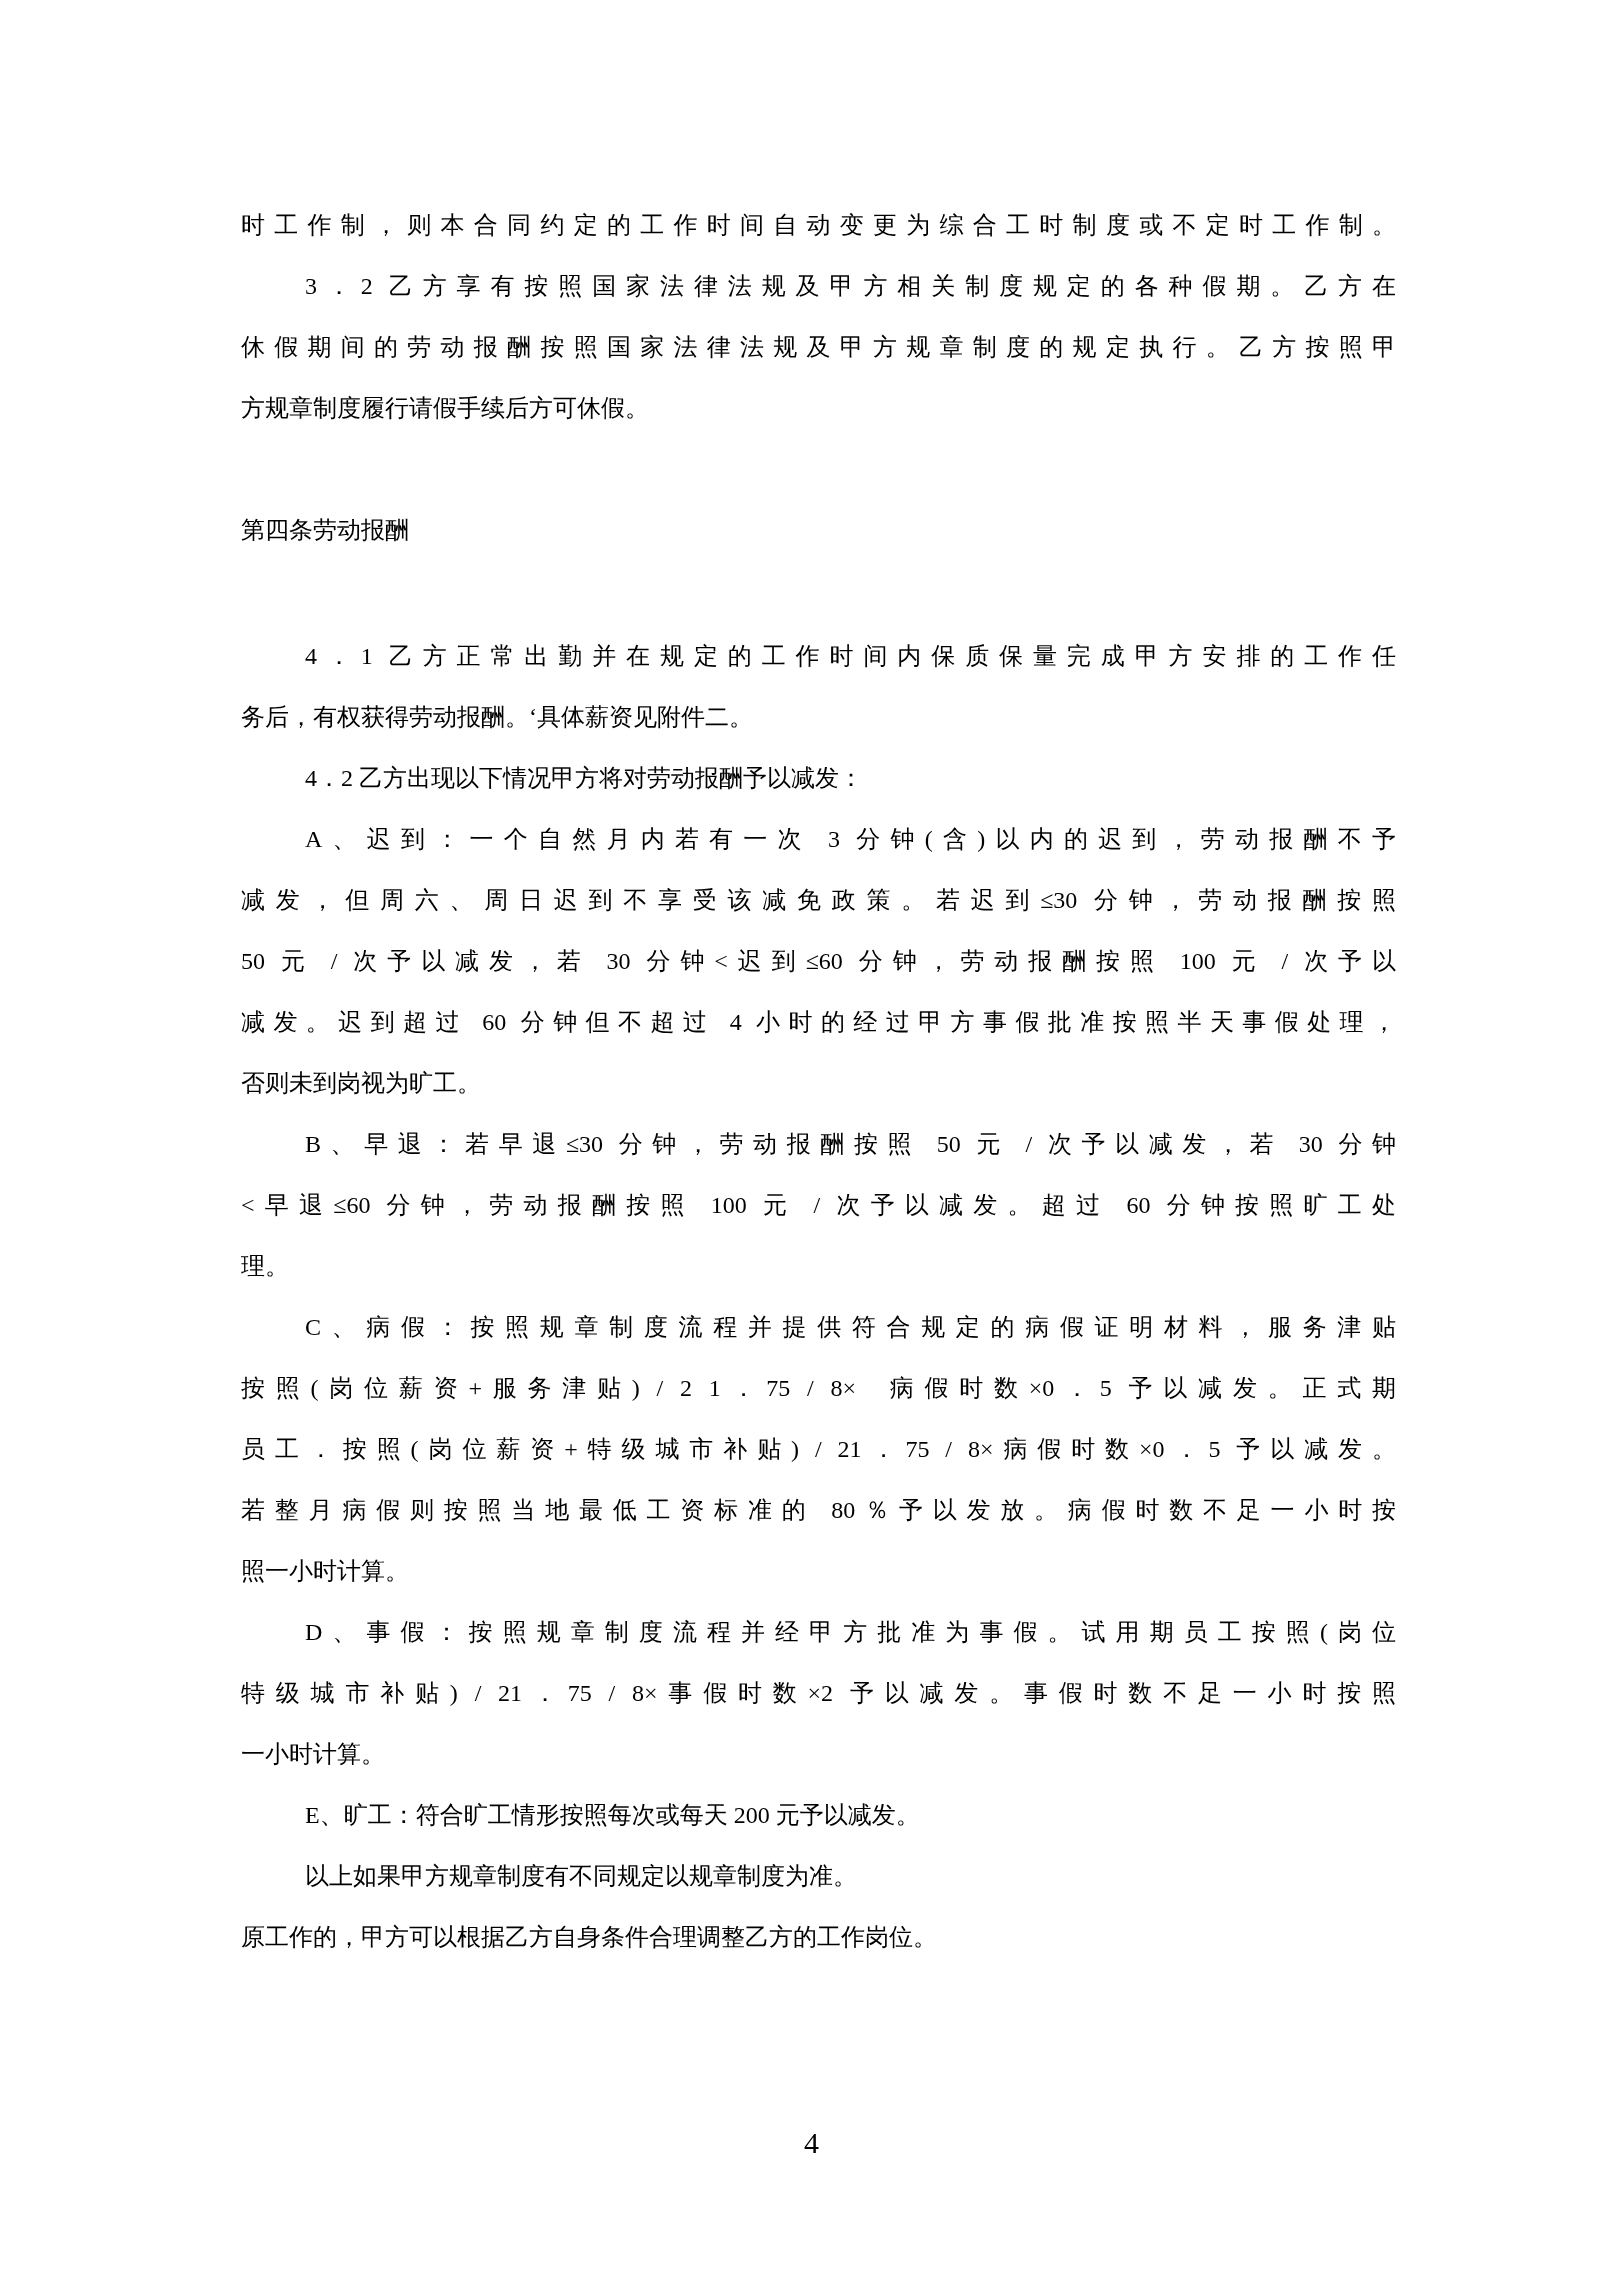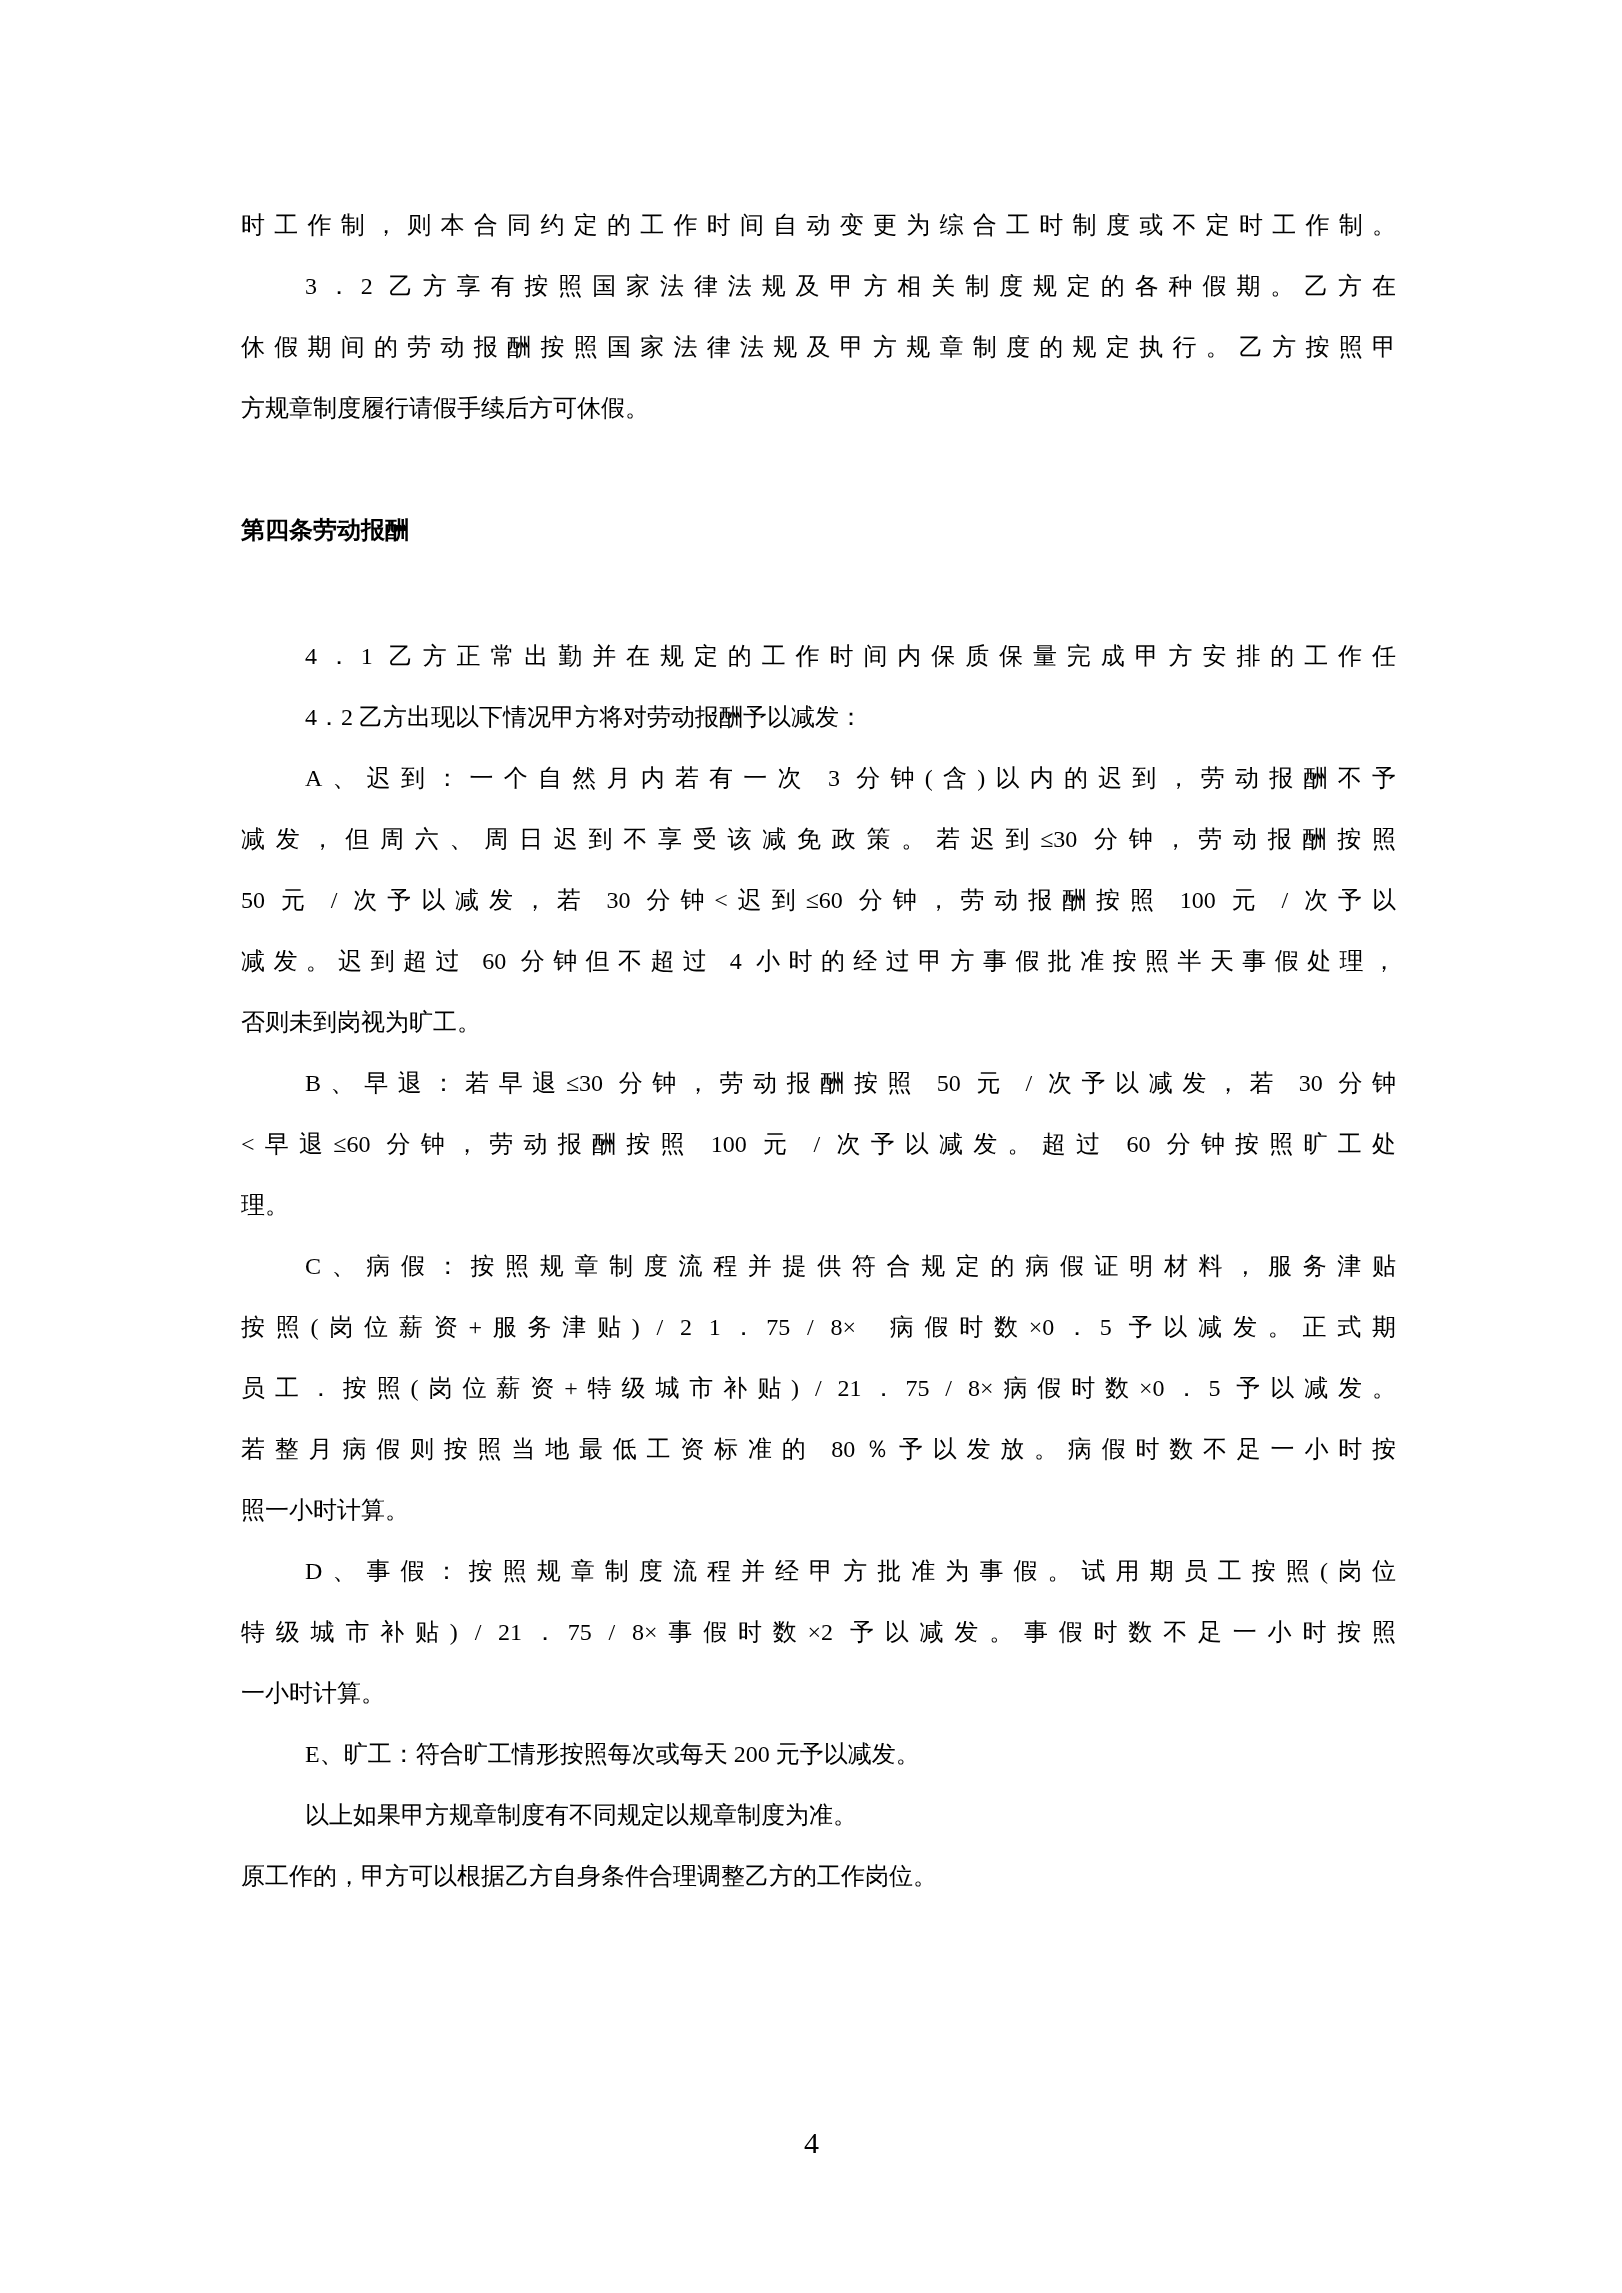--- a/index.html
+++ b/index.html
@@ -28,21 +28,21 @@
     text-align-last: left;
     white-space: pre-wrap;
   }
   .line.fill {
     text-align-last: justify;
   }
   .line.indent {
     text-indent: 64px;
   }
   .line.heading {
-    font-weight: bold;
+    font-weight: normal;
     margin-top: 61px;
     margin-bottom: 65px;
     text-align-last: left;
   }
   .page-footer {
     position: absolute;
     top: 2125px;
     left: 0;
     width: 1623px;
     text-align: center;
@@ -53,20 +53,21 @@
 </head>
 <body>
 
 <div class="doc-body">
     <div class="line fill">时工作制，则本合同约定的工作时间自动变更为综合工时制度或不定时工作制。</div>
     <div class="line indent fill">3．2 乙方享有按照国家法律法规及甲方相关制度规定的各种假期。乙方在</div>
     <div class="line fill">休假期间的劳动报酬按照国家法律法规及甲方规章制度的规定执行。乙方按照甲</div>
     <div class="line">方规章制度履行请假手续后方可休假。</div>
     <div class="line heading">第四条劳动报酬</div>
     <div class="line indent fill">4．1 乙方正常出勤并在规定的工作时间内保质保量完成甲方安排的工作任</div>
+    <div class="line">务后，有权获得劳动报酬。‘具体薪资见附件二。</div>
     <div class="line indent">4．2 乙方出现以下情况甲方将对劳动报酬予以减发：</div>
     <div class="line indent fill">A、迟到：一个自然月内若有一次 3 分钟(含)以内的迟到，劳动报酬不予</div>
     <div class="line fill">减发，但周六、周日迟到不享受该减免政策。若迟到≤30 分钟，劳动报酬按照</div>
     <div class="line fill">50 元 / 次予以减发，若 30 分钟&lt;迟到≤60 分钟，劳动报酬按照 100 元 / 次予以</div>
     <div class="line fill">减发。迟到超过 60 分钟但不超过 4 小时的经过甲方事假批准按照半天事假处理，</div>
     <div class="line">否则未到岗视为旷工。</div>
     <div class="line indent fill">B、早退：若早退≤30 分钟，劳动报酬按照 50 元 / 次予以减发，若 30 分钟</div>
     <div class="line fill">&lt;早退≤60 分钟，劳动报酬按照 100 元 / 次予以减发。超过 60 分钟按照旷工处</div>
     <div class="line">理。</div>
     <div class="line indent fill">C、病假：按照规章制度流程并提供符合规定的病假证明材料，服务津贴</div>

